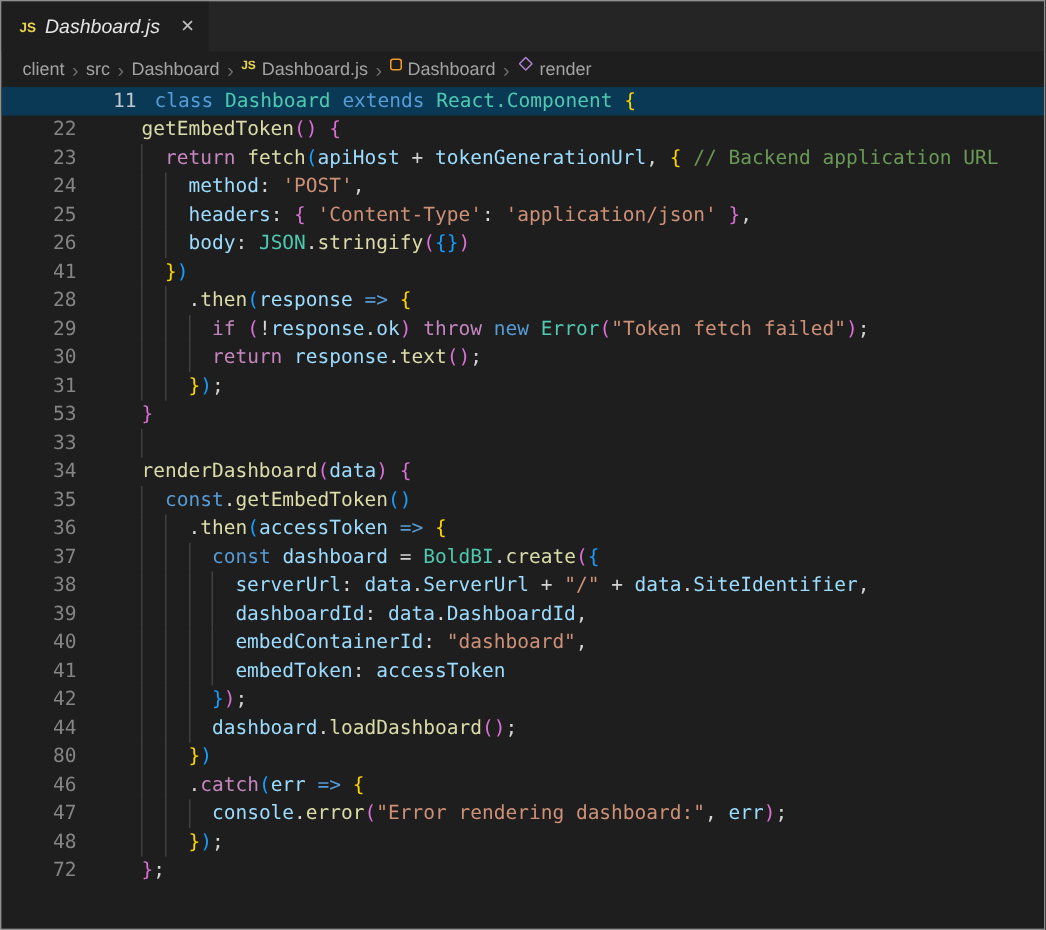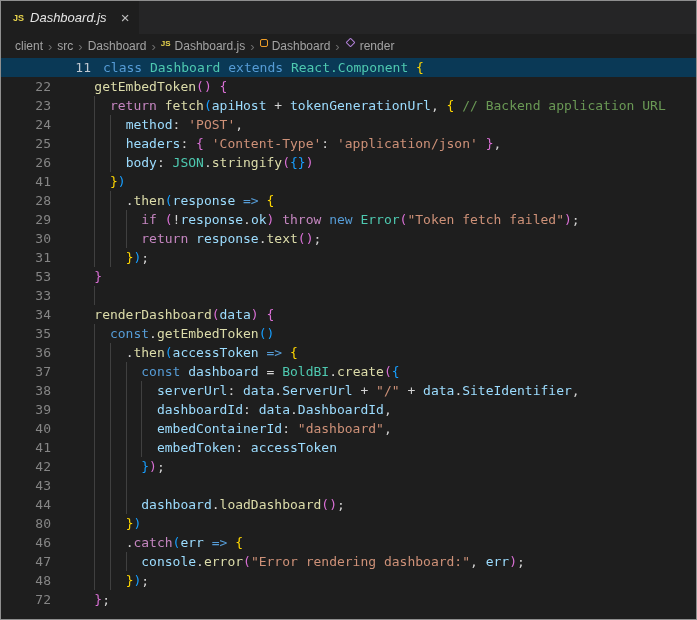--- a/index.html
+++ b/index.html
@@ -121,21 +121,20 @@
         <div class="row"><span class="num">33</span><span class="code"><span class="guide" style="left: calc(4ch + 12px);"></span></span></div>
         <div class="row"><span class="num">34</span><span class="code"><span class="t-d">    </span><span class="t-fn">renderDashboard</span><span class="t-b2">(</span><span class="t-va">data</span><span class="t-b2">)</span><span class="t-d"> </span><span class="t-b2">{</span></span></div>
         <div class="row"><span class="num">35</span><span class="code"><span class="guide" style="left: calc(4ch + 12px);"></span><span class="t-d">      </span><span class="t-kw">const</span><span class="t-d">.</span><span class="t-fn">getEmbedToken</span><span class="t-b3">()</span></span></div>
         <div class="row"><span class="num">36</span><span class="code"><span class="guide" style="left: calc(4ch + 12px);"></span><span class="guide" style="left: calc(6ch + 12px);"></span><span class="t-d">        </span><span class="t-d">.</span><span class="t-fn">then</span><span class="t-b3">(</span><span class="t-va">accessToken</span><span class="t-d"> </span><span class="t-kw">=&gt;</span><span class="t-d"> </span><span class="t-b1">{</span></span></div>
         <div class="row"><span class="num">37</span><span class="code"><span class="guide" style="left: calc(4ch + 12px);"></span><span class="guide" style="left: calc(6ch + 12px);"></span><span class="guide" style="left: calc(8ch + 12px);"></span><span class="t-d">          </span><span class="t-kw">const</span><span class="t-d"> </span><span class="t-va">dashboard</span><span class="t-d"> = </span><span class="t-ty">BoldBI</span><span class="t-d">.</span><span class="t-fn">create</span><span class="t-b2">(</span><span class="t-b3">{</span></span></div>
         <div class="row"><span class="num">38</span><span class="code"><span class="guide" style="left: calc(4ch + 12px);"></span><span class="guide" style="left: calc(6ch + 12px);"></span><span class="guide" style="left: calc(8ch + 12px);"></span><span class="guide" style="left: calc(10ch + 12px);"></span><span class="t-d">            </span><span class="t-va">serverUrl</span><span class="t-d">: </span><span class="t-va">data</span><span class="t-d">.</span><span class="t-va">ServerUrl</span><span class="t-d"> + </span><span class="t-st">"/"</span><span class="t-d"> + </span><span class="t-va">data</span><span class="t-d">.</span><span class="t-va">SiteIdentifier</span><span class="t-d">,</span></span></div>
         <div class="row"><span class="num">39</span><span class="code"><span class="guide" style="left: calc(4ch + 12px);"></span><span class="guide" style="left: calc(6ch + 12px);"></span><span class="guide" style="left: calc(8ch + 12px);"></span><span class="guide" style="left: calc(10ch + 12px);"></span><span class="t-d">            </span><span class="t-va">dashboardId</span><span class="t-d">: </span><span class="t-va">data</span><span class="t-d">.</span><span class="t-va">DashboardId</span><span class="t-d">,</span></span></div>
         <div class="row"><span class="num">40</span><span class="code"><span class="guide" style="left: calc(4ch + 12px);"></span><span class="guide" style="left: calc(6ch + 12px);"></span><span class="guide" style="left: calc(8ch + 12px);"></span><span class="guide" style="left: calc(10ch + 12px);"></span><span class="t-d">            </span><span class="t-va">embedContainerId</span><span class="t-d">: </span><span class="t-st">"dashboard"</span><span class="t-d">,</span></span></div>
         <div class="row"><span class="num">41</span><span class="code"><span class="guide" style="left: calc(4ch + 12px);"></span><span class="guide" style="left: calc(6ch + 12px);"></span><span class="guide" style="left: calc(8ch + 12px);"></span><span class="guide" style="left: calc(10ch + 12px);"></span><span class="t-d">            </span><span class="t-va">embedToken</span><span class="t-d">: </span><span class="t-va">accessToken</span></span></div>
         <div class="row"><span class="num">42</span><span class="code"><span class="guide" style="left: calc(4ch + 12px);"></span><span class="guide" style="left: calc(6ch + 12px);"></span><span class="guide" style="left: calc(8ch + 12px);"></span><span class="t-d">          </span><span class="t-b3">}</span><span class="t-b2">)</span><span class="t-d">;</span></span></div>
-        <div class="row"><span class="num">43</span><span class="code"><span class="guide" style="left: calc(4ch + 12px);"></span><span class="guide" style="left: calc(6ch + 12px);"></span><span class="guide" style="left: calc(8ch + 12px);"></span></span></div>
         <div class="row"><span class="num">44</span><span class="code"><span class="guide" style="left: calc(4ch + 12px);"></span><span class="guide" style="left: calc(6ch + 12px);"></span><span class="guide" style="left: calc(8ch + 12px);"></span><span class="t-d">          </span><span class="t-va">dashboard</span><span class="t-d">.</span><span class="t-fn">loadDashboard</span><span class="t-b2">()</span><span class="t-d">;</span></span></div>
         <div class="row"><span class="num">80</span><span class="code"><span class="guide" style="left: calc(4ch + 12px);"></span><span class="guide" style="left: calc(6ch + 12px);"></span><span class="t-d">        </span><span class="t-b1">}</span><span class="t-b3">)</span></span></div>
         <div class="row"><span class="num">46</span><span class="code"><span class="guide" style="left: calc(4ch + 12px);"></span><span class="guide" style="left: calc(6ch + 12px);"></span><span class="t-d">        </span><span class="t-d">.</span><span class="t-ct">catch</span><span class="t-b3">(</span><span class="t-va">err</span><span class="t-d"> </span><span class="t-kw">=&gt;</span><span class="t-d"> </span><span class="t-b1">{</span></span></div>
         <div class="row"><span class="num">47</span><span class="code"><span class="guide" style="left: calc(4ch + 12px);"></span><span class="guide" style="left: calc(6ch + 12px);"></span><span class="guide" style="left: calc(8ch + 12px);"></span><span class="t-d">          </span><span class="t-va">console</span><span class="t-d">.</span><span class="t-fn">error</span><span class="t-b2">(</span><span class="t-st">"Error rendering dashboard:"</span><span class="t-d">,</span><span class="t-d"> </span><span class="t-va">err</span><span class="t-b2">)</span><span class="t-d">;</span></span></div>
         <div class="row"><span class="num">48</span><span class="code"><span class="guide" style="left: calc(4ch + 12px);"></span><span class="guide" style="left: calc(6ch + 12px);"></span><span class="t-d">        </span><span class="t-b1">}</span><span class="t-b3">)</span><span class="t-d">;</span></span></div>
         <div class="row"><span class="num">72</span><span class="code"><span class="t-d">    </span><span class="t-b2">}</span><span class="t-d">;</span></span></div>
       </div>
   </div>
 
 </div>

